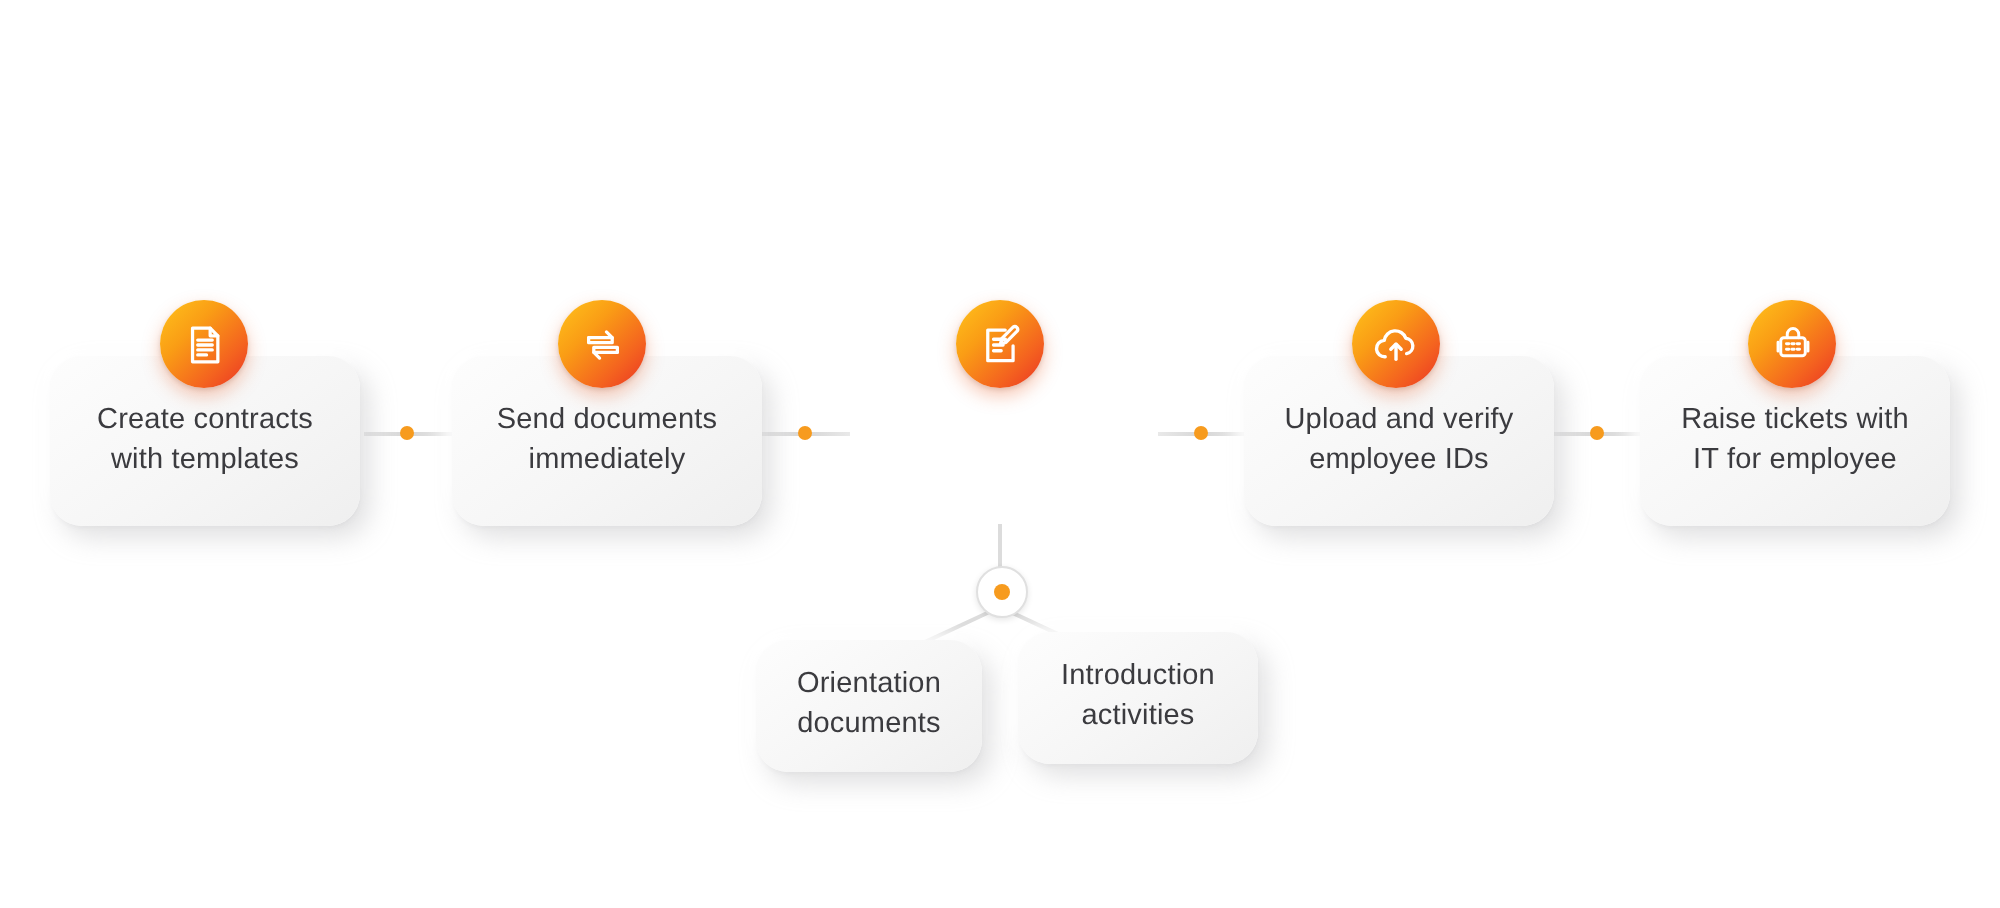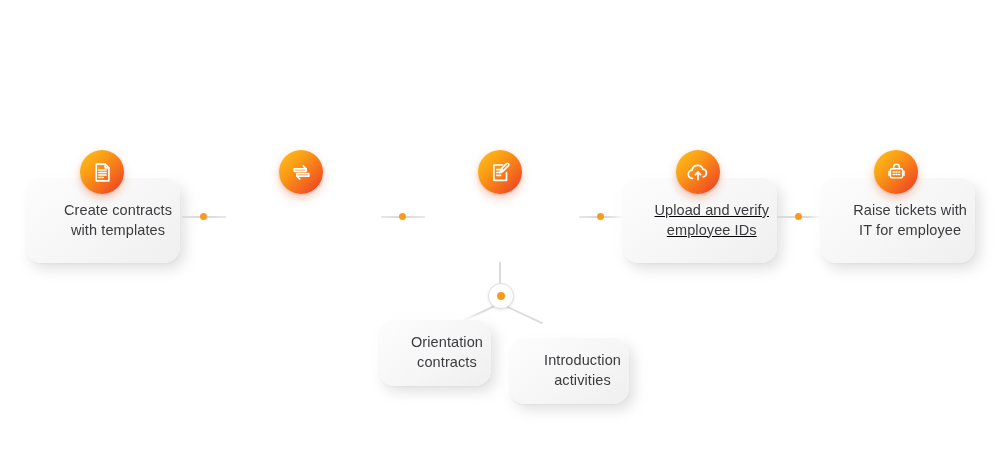--- a/index.html
+++ b/index.html
@@ -56,21 +56,21 @@
   .card{
     position:absolute;
     background:linear-gradient(145deg,#fdfdfd 0%,#f6f6f6 55%,#efefef 100%);
     border-radius:16px;
     box-shadow:
        -4px -4px 9px rgba(255,255,255,.95),
         5px 6px 13px rgba(175,175,180,.38),
         0 1px 2px rgba(160,160,165,.18);
     display:flex;
     align-items:center;
-    justify-content:flex-end;
+    justify-content:center;
     text-align:center;
     box-sizing:border-box;
   }
   .card .label{
     color:#3b3b3f;
     font-size:14.5px;
     line-height:1.36;
     letter-spacing:.1px;
     padding:0 8px;
     white-space:pre-line;
@@ -118,38 +118,42 @@
 with templates</span>
   </div>
   <div class="badge" style="left:80px;top:150px;">
     <svg width="23" height="23" viewBox="0 0 24 24" fill="none" stroke="#ffffff" stroke-width="1.7" stroke-linecap="round" stroke-linejoin="round">
       <path d="M5.5 3.2h9.2l4 4v13.6H5.5z"></path>
       <path d="M14.7 3.2v4h4"></path>
       <path d="M8.2 9.4h7.6M8.2 12h7.6M8.2 14.6h7.6M8.2 17.2h4.6"></path>
     </svg>
   </div>
 
+  <div class="card" style="left:226px;top:178px;width:155px;height:85px;">
+    <span class="label">Send documents
+immediately</span>
+  </div>
   <div class="badge" style="left:279px;top:150px;">
     <svg width="23" height="23" viewBox="0 0 24 24" fill="none" stroke="#ffffff" stroke-width="1.7" stroke-linecap="round" stroke-linejoin="round">
       <path d="M4.5 8.2h12.3l-3-3"></path>
       <path d="M16.8 8.2v2.6H4.5V8.2"></path>
       <path d="M19.5 15.8H7.2l3 3"></path>
       <path d="M7.2 15.8v-2.6h12.3v2.6"></path>
     </svg>
   </div>
 
   <div class="badge" style="left:478px;top:150px;">
     <svg width="23" height="23" viewBox="0 0 24 24" fill="none" stroke="#ffffff" stroke-width="1.7" stroke-linecap="round" stroke-linejoin="round">
       <path d="M18.3 12.4v7.8H5.1V4.2h9.1"></path>
       <path d="M8.1 9h6.2M8.1 12h5M8.1 15h4"></path>
       <path d="M14.6 10.6 20.4 4.8a1.5 1.5 0 0 0-2.1-2.1l-5.8 5.8-.8 2.9z"></path>
     </svg>
   </div>
 
-  <div class="card" style="left:622px;top:178px;width:155px;height:85px;text-decoration:underline;">
+  <div class="card" style="left:622px;top:178px;width:155px;height:85px;">
     <span class="label">Upload and verify
 employee IDs</span>
   </div>
   <div class="badge" style="left:676px;top:150px;">
     <svg width="24" height="24" viewBox="0 0 24 24" fill="none" stroke="#ffffff" stroke-width="1.7" stroke-linecap="round" stroke-linejoin="round">
       <path d="M6.6 18.4a4.1 4.1 0 0 1-.5-8.2 5.6 5.6 0 0 1 10.8-1.1 3.9 3.9 0 0 1 .4 7.7"></path>
       <path d="M12 19.6v-7.3"></path>
       <path d="M9.4 14.6 12 12l2.6 2.6"></path>
     </svg>
   </div>
@@ -162,21 +166,21 @@
     <svg width="23" height="23" viewBox="0 0 24 24" fill="none" stroke="#ffffff" stroke-width="1.55" stroke-linecap="round" stroke-linejoin="round">
       <rect x="5.6" y="8.2" width="12.8" height="9.4" rx="1.6"></rect>
       <path d="M9 8.2V6.4a3 3 0 0 1 6 0v1.8"></path>
       <path d="M8.6 11.4h1.2M11.4 11.4h1.2M14.2 11.4h1.2M8.6 14.2h1.2M11.4 14.2h1.2M14.2 14.2h1.2"></path>
       <path d="M4.2 10.6v4.6M19.8 10.6v4.6"></path>
     </svg>
   </div>
 
   <div class="card sub" style="left:378px;top:320px;width:113px;height:66px;">
     <span class="label">Orientation
-contracts</span>
+documents</span>
   </div>
 
-  <div class="card sub" style="left:509px;top:338px;width:120px;height:66px;">
+  <div class="card sub" style="left:509px;top:316px;width:120px;height:66px;">
     <span class="label">Introduction
 activities</span>
   </div>
 
 </div>
 
 </body></html>

